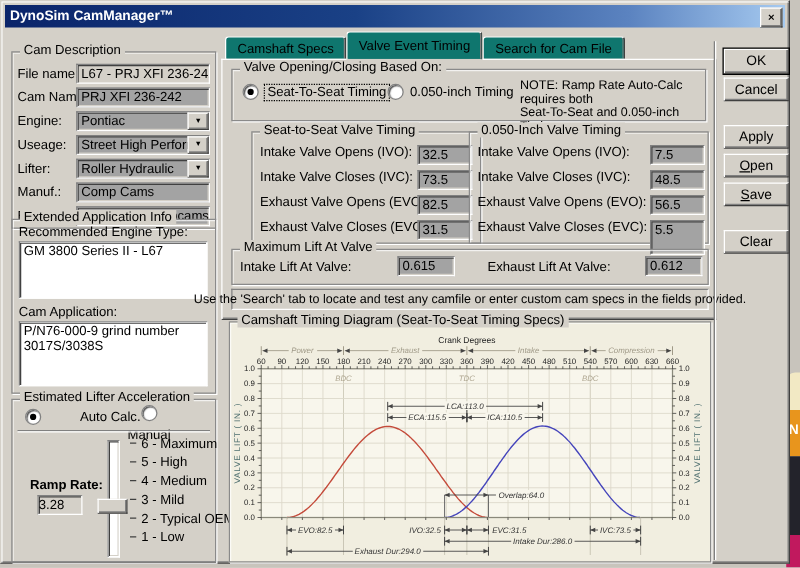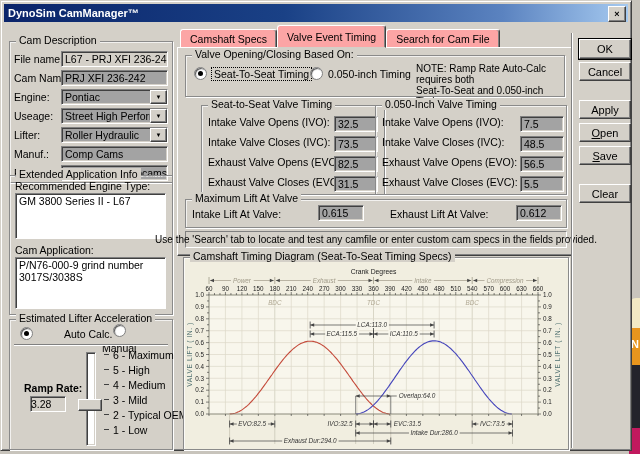--- a/index.html
+++ b/index.html
@@ -37,21 +37,21 @@
              display:flex;align-items:center;justify-content:center;font-size:6px;color:#000;}
   .radio{width:11px;height:11px;border-radius:50%;background:#fff;border:1px solid #808080;
          box-shadow:inset 1px 1px 1px #555;position:relative;flex:none;}
   .radio.sel::after{content:"";position:absolute;inset:3px;background:#000;border-radius:50%;}
   .radiorow{display:flex;align-items:center;gap:5px;font-size:10.5px;white-space:nowrap;}
   .focusdotted{outline:1px dotted #000;}
   .ta{background:#fff;border:1px solid;border-color:#808080 #fff #fff #808080;
       box-shadow:inset 1px 1px 0 #404040;font-size:10.5px;padding:1px 16px 0 3px;
       box-sizing:border-box;white-space:pre-line;line-height:12px;overflow:hidden;}
   .tabstrip{left:176px;top:26px;width:394px;height:21px;display:flex;align-items:flex-end;padding-left:3px;box-sizing:border-box;}
-  .tab{height:17px;background:#fca5a5;border:1px solid;border-color:#fff #404040 #d4d0c8 #fff;
+  .tab{height:17px;background:#0f766e;border:1px solid;border-color:#fff #404040 #d4d0c8 #fff;
        box-shadow:inset -1px 0 0 #808080;border-radius:3px 3px 0 0;
        display:flex;align-items:center;padding:0 9px;font-size:10.5px;white-space:nowrap;}
   .tab.active{height:21px;border-bottom:1px solid #d4d0c8;position:relative;z-index:6;}
   .tabpage{left:176px;top:46px;width:394px;height:207px;background:#d4d0c8;
            border:1px solid;border-color:#fff #404040 #404040 #fff;box-shadow:inset -1px -1px 0 #808080;}
   .trow{display:flex;align-items:center;height:20px;}
   .trow .lbl{font-size:10.5px;white-space:nowrap;}
   .notebox{border:1px solid;border-color:#808080 #fff #fff #808080;background:#d4d0c8;
            font-size:10px;display:flex;align-items:center;justify-content:center;white-space:nowrap;}
   .vgroove{border-left:1px solid #808080;border-right:1px solid #fff;}
@@ -243,21 +243,21 @@
           <span class="lbl">Intake Valve Closes (IVC):</span>
         </div>
         <div class="val" style="position: absolute; left: 138px; width: 44px; height: 16px; margin-top: 0px; top: 24px;">48.5</div>
         <div class="trow">
           <span class="lbl">Exhaust Valve Opens (EVO):</span>
         </div>
         <div class="val" style="position: absolute; left: 138px; width: 44px; height: 16px; margin-top: 0px; top: 44px;">56.5</div>
         <div class="trow">
           <span class="lbl">Exhaust Valve Closes (EVC):</span>
         </div>
-        <div class="val" style="position: absolute; left: 138px; width: 44px; height: 16px; margin-top: 0px; top: 64px;">5.5</div>
+        <div class="val" style="position: absolute; left: 138px; width: 44px; height: 28px; margin-top: 0px; top: 64px;">5.5</div>
       </div>
   </div>
 
   <div class="abs group" style="left:184px;top:198px;width:380px;height:27px;">
     <span class="legend">Maximum Lift At Valve</span>
     <div class="abs" style="left:6px;top:8px;font-size:10.5px;">Intake Lift At Valve:</div>
     <div class="abs val" style="left:132px;top:5px;width:46px;height:16px;">0.615</div>
     <div class="abs" style="left:204px;top:8px;font-size:10.5px;">Exhaust Lift At Valve:</div>
     <div class="abs val" style="left:330px;top:5px;width:46px;height:16px;">0.612</div>
   </div>

